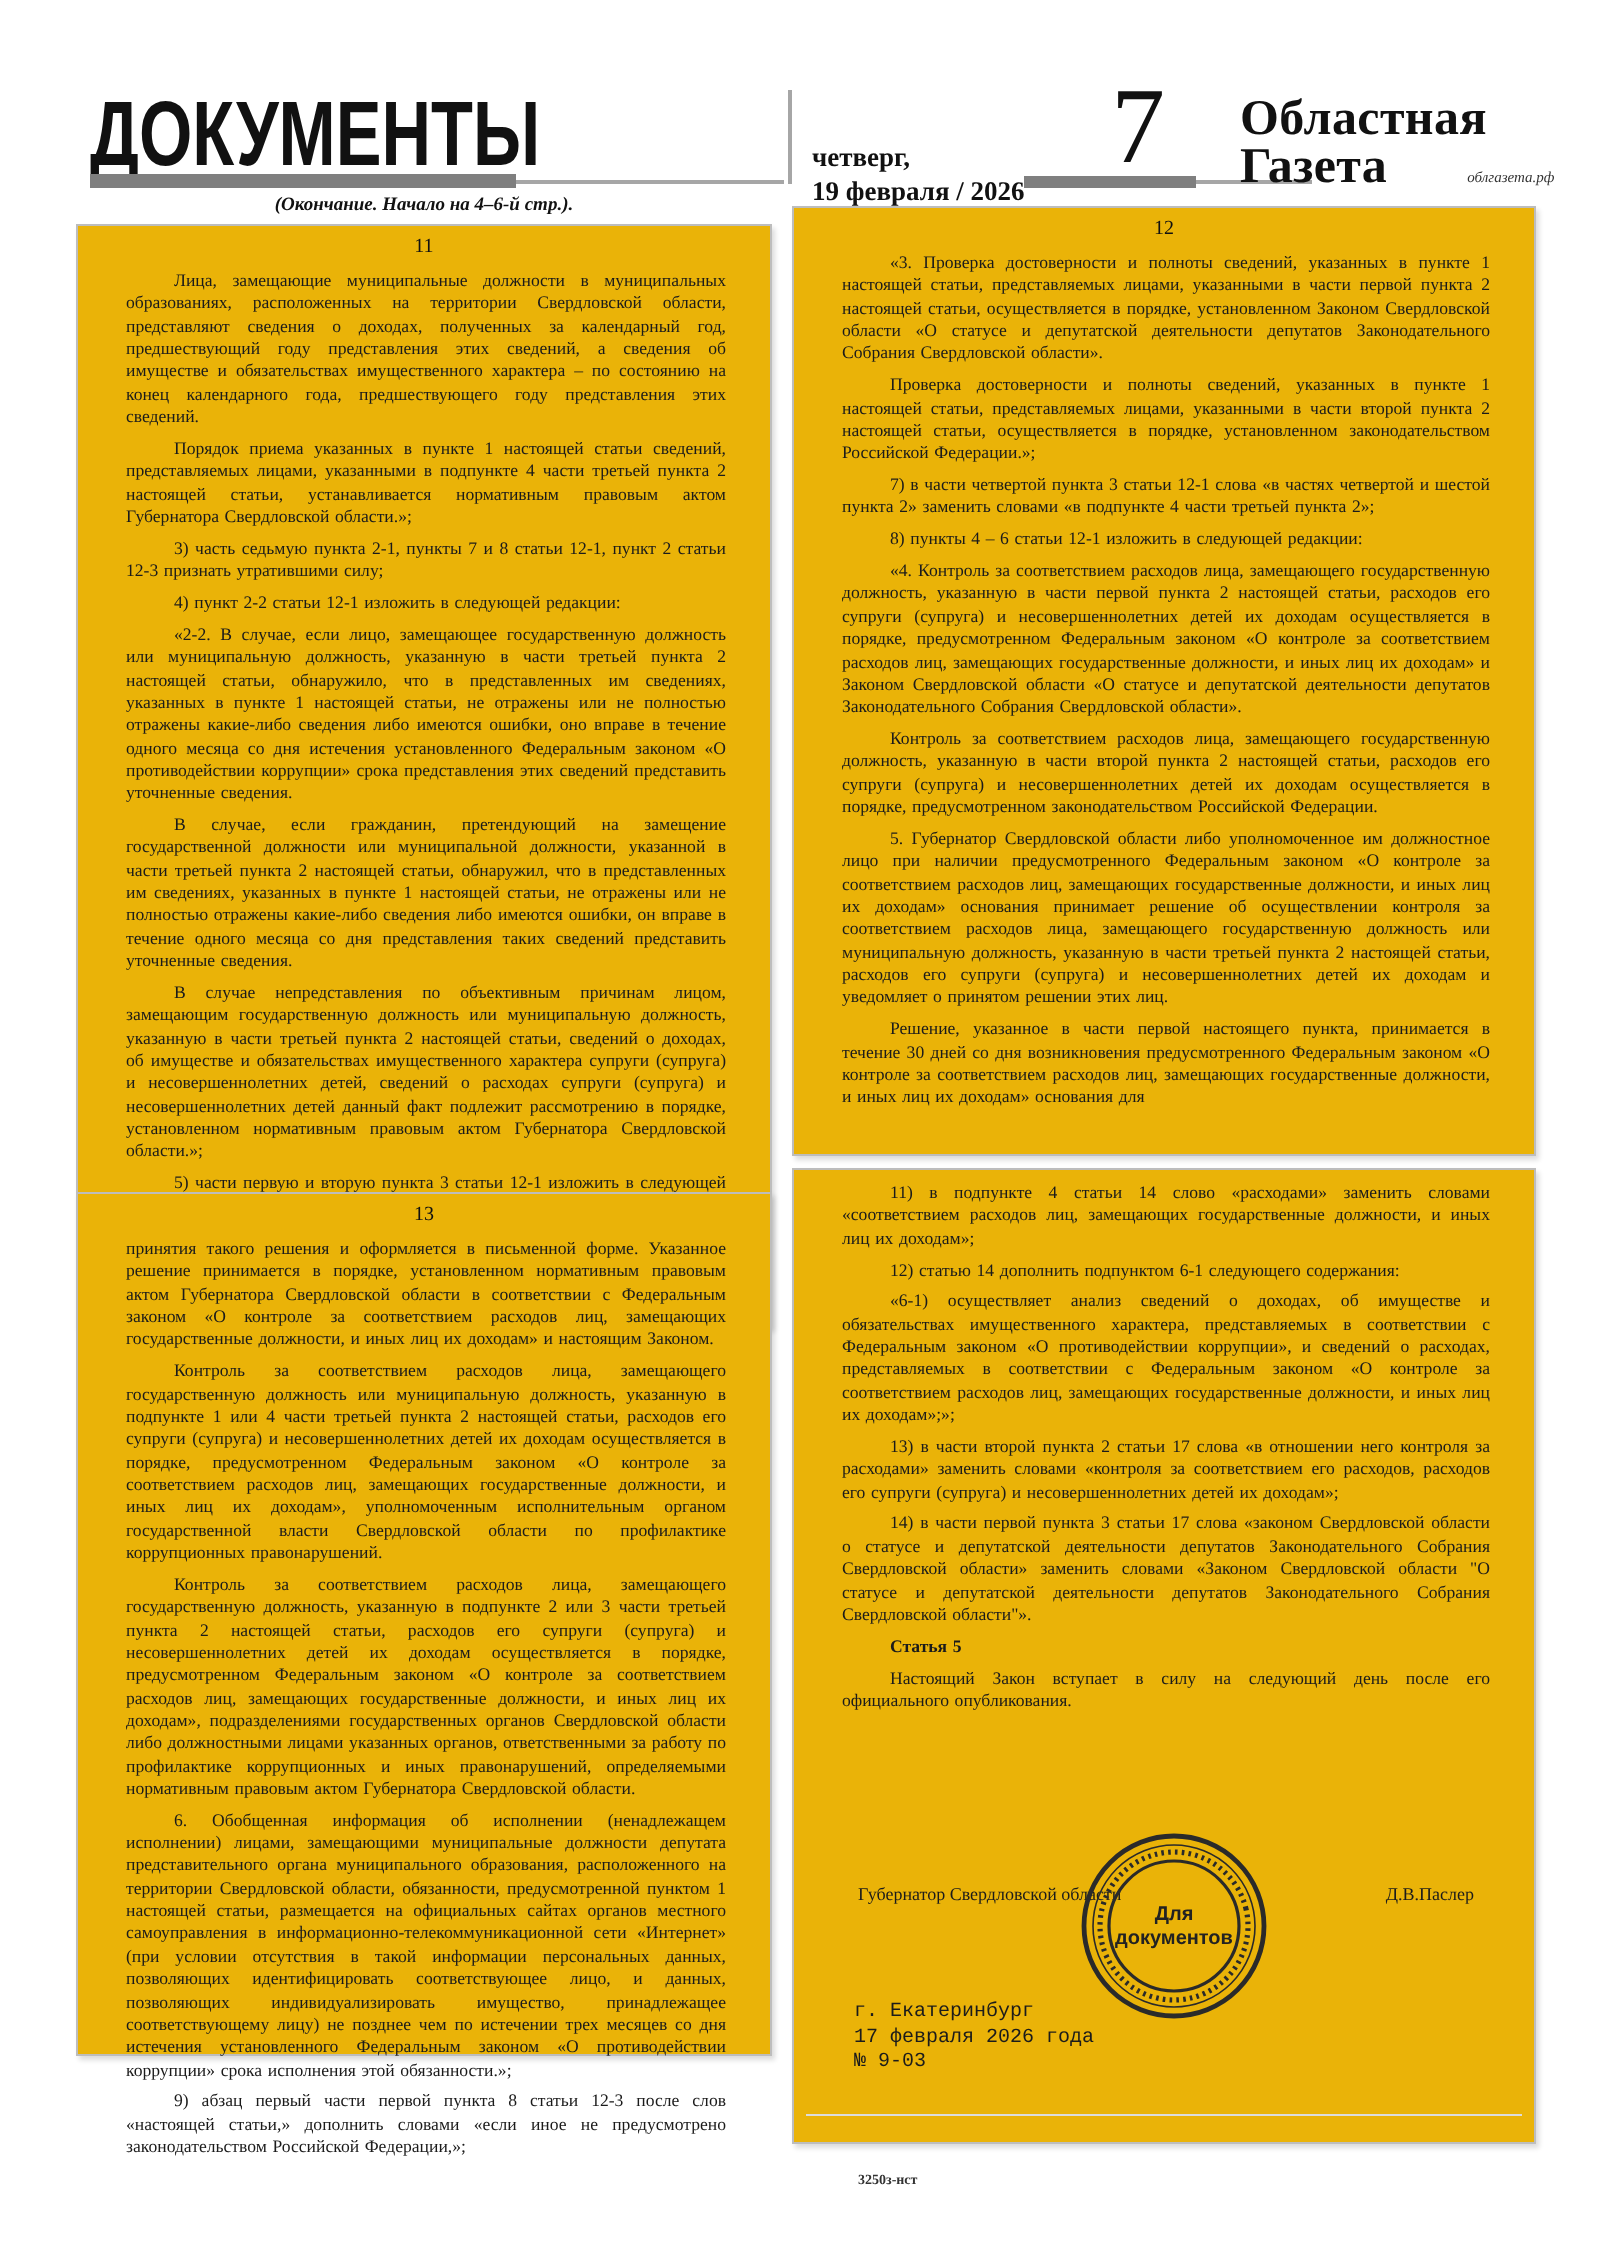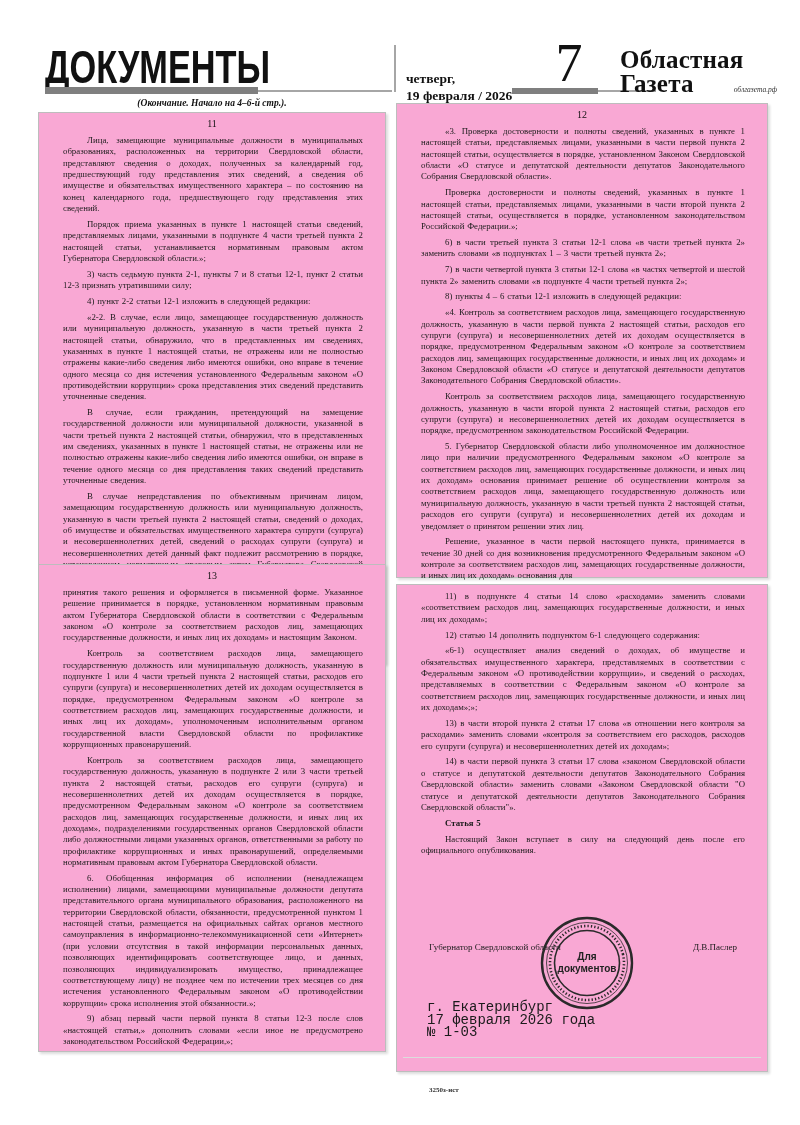--- a/index.html
+++ b/index.html
@@ -20,40 +20,40 @@
   .page-number{position:absolute;left:534px;top:34px;width:70px;text-align:center;
       font-size:54px;line-height:58px;font-weight:400;color:#111;}
   .bar-thick-page{position:absolute;left:512px;top:88px;width:86px;height:6px;background:var(--bar-gray);}
   .rule-thin-page{position:absolute;left:598px;top:90px;width:58px;height:2px;background:var(--rule-gray);}
   .masthead{position:absolute;left:620px;top:48px;width:160px;font-weight:700;color:#111;
       font-size:25px;line-height:24px;letter-spacing:0.2px;}
   .masthead .site{font-size:7.5px;font-style:italic;font-weight:400;color:#333;margin-left:3px;letter-spacing:0;padding-left:37px;}
   .continuation{position:absolute;left:38px;top:98px;width:348px;text-align:center;
       font-size:9.5px;font-weight:700;font-style:italic;color:#111;}
   
-  .doc-box{position:absolute;background:#f9a8d4;border:1px solid var(--border-gray);
+  .doc-box{position:absolute;background:#eab308;border:1px solid var(--border-gray);
       box-shadow:1.5px 2px 2.5px rgba(0,0,0,0.14);}
   .box11{left:38px;top:112px;width:348px;height:552px;}
   .box12{left:396px;top:103px;width:372px;height:475px;}
-  .box13{left:38px;top:564px;width:348px;height:488px;}
+  .box13{left:38px;top:596px;width:348px;height:432px;}
   .box14{left:396px;top:584px;width:372px;height:488px;}
   .col-number{text-align:center;font-size:10px;padding-top:5px;color:#111;}
   .col-body{padding:6px 22px 8px 24px;overflow:hidden;}
   .col-body p{font-size:8.8px;line-height:1.29;text-align:justify;text-indent:24px;
       margin-bottom:4.5px;word-spacing:0.6px;color:var(--ink);}
   .col-body p.ni{text-indent:0;}
   .col-body p.b{font-weight:700;}
   
   .sig-row{position:absolute;left:32px;right:30px;top:357px;display:flex;
       justify-content:space-between;font-size:9px;color:var(--ink);}
   .stamp{position:absolute;left:142px;top:330px;width:96px;height:96px;}
   .stamp svg{width:96px;height:96px;}
   .stamp .c-label{font-family:"Liberation Sans",sans-serif;font-weight:700;font-size:10px;fill:#222;}
   .sig-meta{position:absolute;left:30px;top:416px;font-family:"Liberation Mono",monospace;
-      font-size:14px;line-height:12.5px;color:var(--ink);}
+      font-size:10px;line-height:12.5px;color:var(--ink);}
   .footnote{position:absolute;left:32px;top:458px;font-size:7px;font-weight:700;color:#333;margin-top:43px;}
   .scan-edge{position:absolute;left:6px;right:6px;top:472px;border-top:1px solid #dcdcdc;}
 </style>
 </head>
 <body>
 
 <div class="page">
 
   <div class="section-title">ДОКУМЕНТЫ</div>
   <div class="bar-thick-left"></div>
@@ -88,21 +88,20 @@
         <p>В случае непредставления по объективным причинам лицом, замещающим государственную должность или муниципальную должность, указанную в части третьей пункта 2 настоящей статьи, сведений о доходах, об имуществе и обязательствах имущественного характера супруги (супруга) и несовершеннолетних детей, сведений о расходах супруги (супруга) и несовершеннолетних детей данный факт подлежит рассмотрению в порядке, установленном нормативным правовым актом Губернатора Свердловской области.»;</p>
         <p>5) части первую и вторую пункта 3 статьи 12-1 изложить в следующей редакции:</p>
       </div>
   </section>
 
   <section class="doc-box box12">
     <div class="col-number">12</div>
     <div class="col-body">
         <p>«3. Проверка достоверности и полноты сведений, указанных в пункте 1 настоящей статьи, представляемых лицами, указанными в части первой пункта 2 настоящей статьи, осуществляется в порядке, установленном Законом Свердловской области «О статусе и депутатской деятельности депутатов Законодательного Собрания Свердловской области».</p>
         <p>Проверка достоверности и полноты сведений, указанных в пункте 1 настоящей статьи, представляемых лицами, указанными в части второй пункта 2 настоящей статьи, осуществляется в порядке, установленном законодательством Российской Федерации.»;</p>
-        <p>6) в части третьей пункта 3 статьи 12-1 слова «в части третьей пункта 2» заменить словами «в подпунктах 1 – 3 части третьей пункта 2»;</p>
         <p>7) в части четвертой пункта 3 статьи 12-1 слова «в частях четвертой и шестой пункта 2» заменить словами «в подпункте 4 части третьей пункта 2»;</p>
         <p>8) пункты 4 – 6 статьи 12-1 изложить в следующей редакции:</p>
         <p>«4. Контроль за соответствием расходов лица, замещающего государственную должность, указанную в части первой пункта 2 настоящей статьи, расходов его супруги (супруга) и несовершеннолетних детей их доходам осуществляется в порядке, предусмотренном Федеральным законом «О контроле за соответствием расходов лиц, замещающих государственные должности, и иных лиц их доходам» и Законом Свердловской области «О статусе и депутатской деятельности депутатов Законодательного Собрания Свердловской области».</p>
         <p>Контроль за соответствием расходов лица, замещающего государственную должность, указанную в части второй пункта 2 настоящей статьи, расходов его супруги (супруга) и несовершеннолетних детей их доходам осуществляется в порядке, предусмотренном законодательством Российской Федерации.</p>
         <p>5. Губернатор Свердловской области либо уполномоченное им должностное лицо при наличии предусмотренного Федеральным законом «О контроле за соответствием расходов лиц, замещающих государственные должности, и иных лиц их доходам» основания принимает решение об осуществлении контроля за соответствием расходов лица, замещающего государственную должность или муниципальную должность, указанную в части третьей пункта 2 настоящей статьи, расходов его супруги (супруга) и несовершеннолетних детей их доходам и уведомляет о принятом решении этих лиц.</p>
         <p>Решение, указанное в части первой настоящего пункта, принимается в течение 30 дней со дня возникновения предусмотренного Федеральным законом «О контроле за соответствием расходов лиц, замещающих государственные должности, и иных лиц их доходам» основания для</p>
       </div>
   </section>
 
   <section class="doc-box box13">
@@ -139,20 +138,20 @@
         <circle cx="48" cy="48" r="37" fill="none" stroke="#2a2a2a" stroke-width="2.6" stroke-dasharray="1.3 2.1" transform="rotate(-14 48 48)"></circle>
         <circle cx="48" cy="48" r="32.5" fill="none" stroke="#2a2a2a" stroke-width="1.6"></circle>
         <text class="c-label" x="48" y="45" text-anchor="middle">Для</text>
         <text class="c-label" x="48" y="57" text-anchor="middle">документов</text>
       </svg>
     </div>
 
     <div class="sig-meta">
       <div>г. Екатеринбург</div>
       <div>17 февраля 2026 года</div>
-      <div>№ 1-03</div>
+      <div>№ 9-03</div>
     </div>
 
     <div class="footnote">3250з-нст</div>
     <div class="scan-edge"></div>
   </section>
 
 </div>
 
 </body></html>

